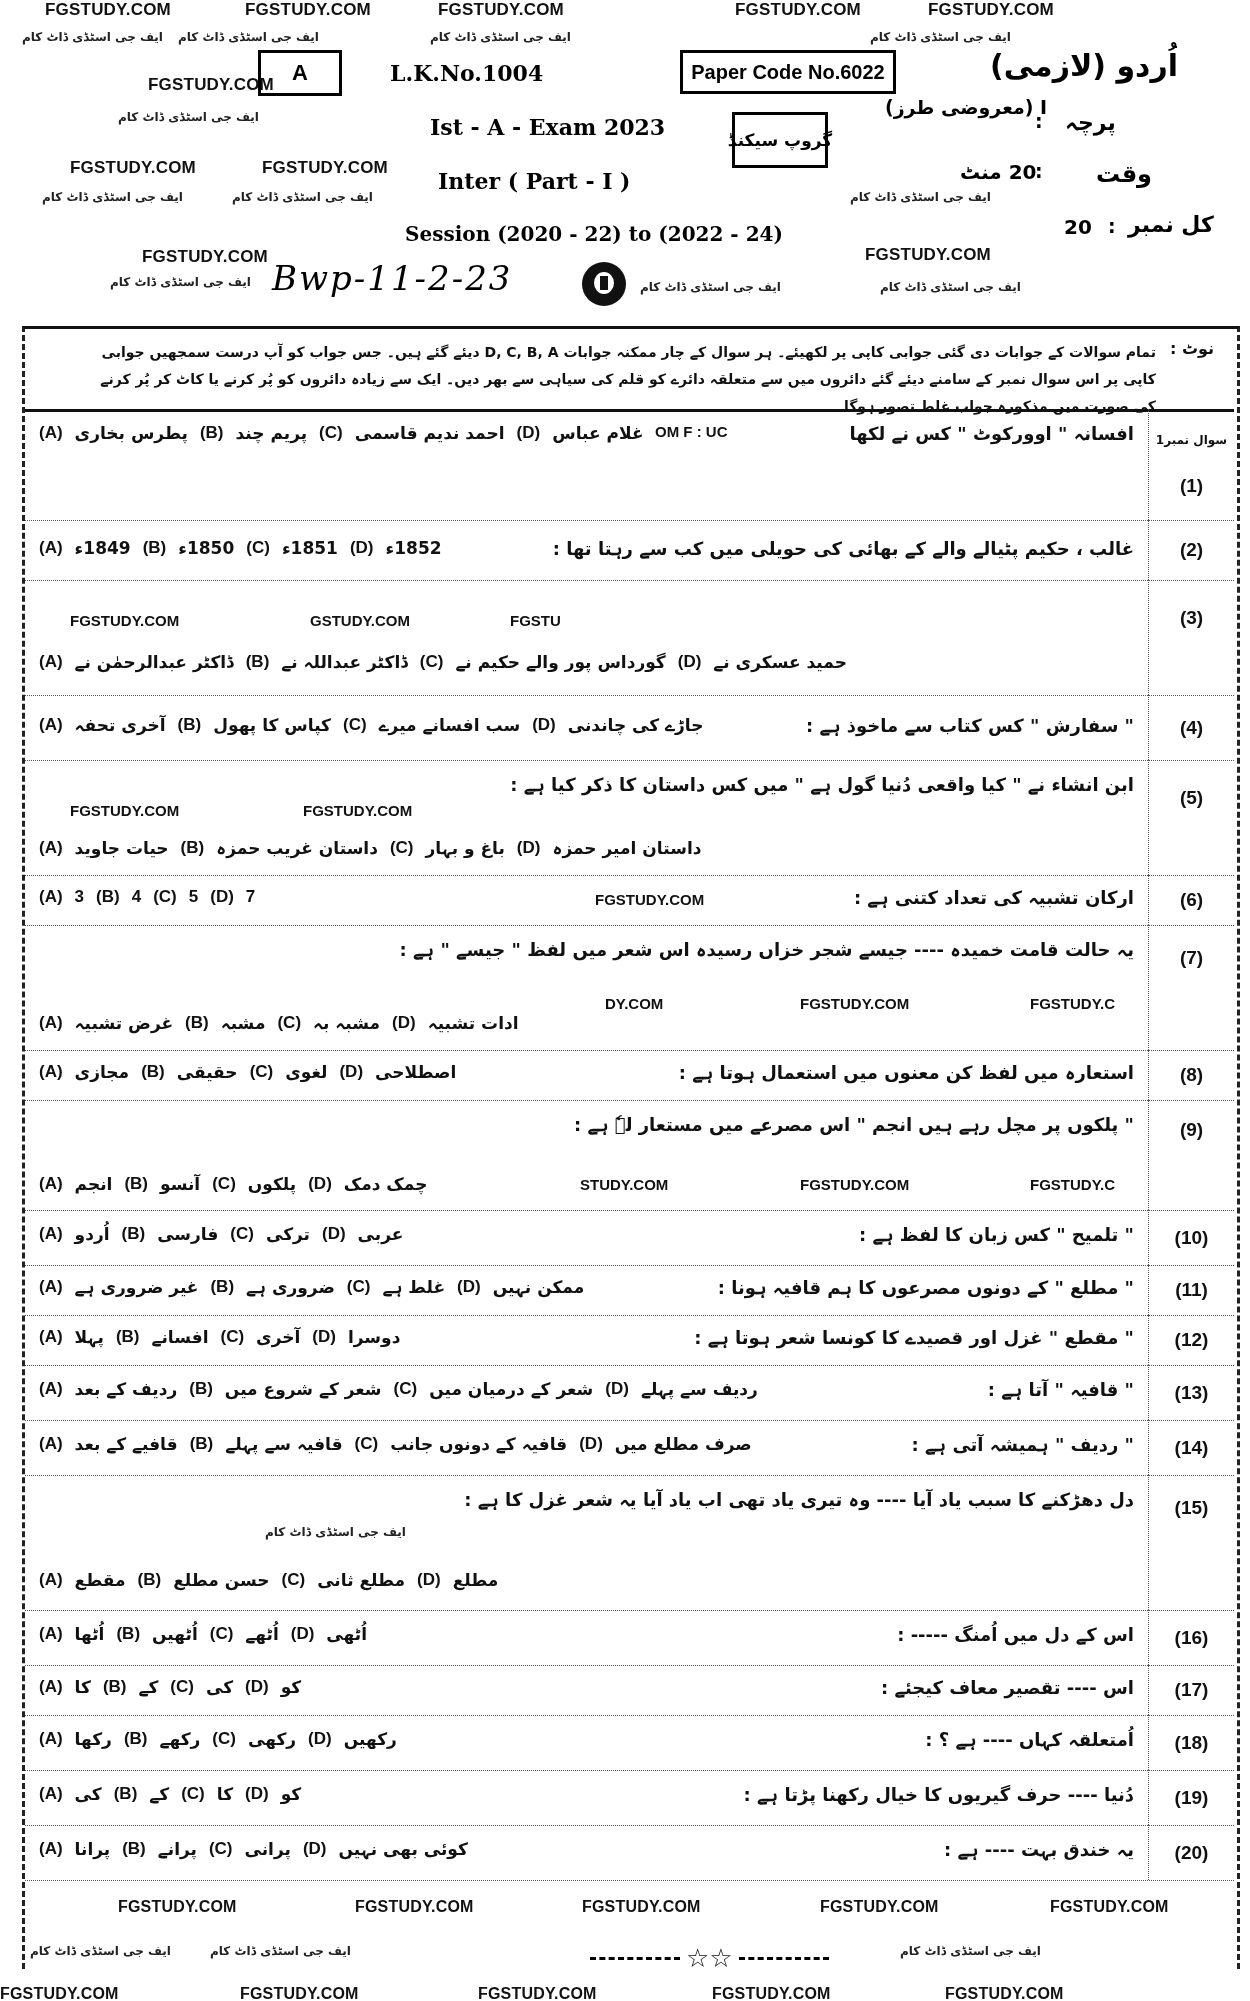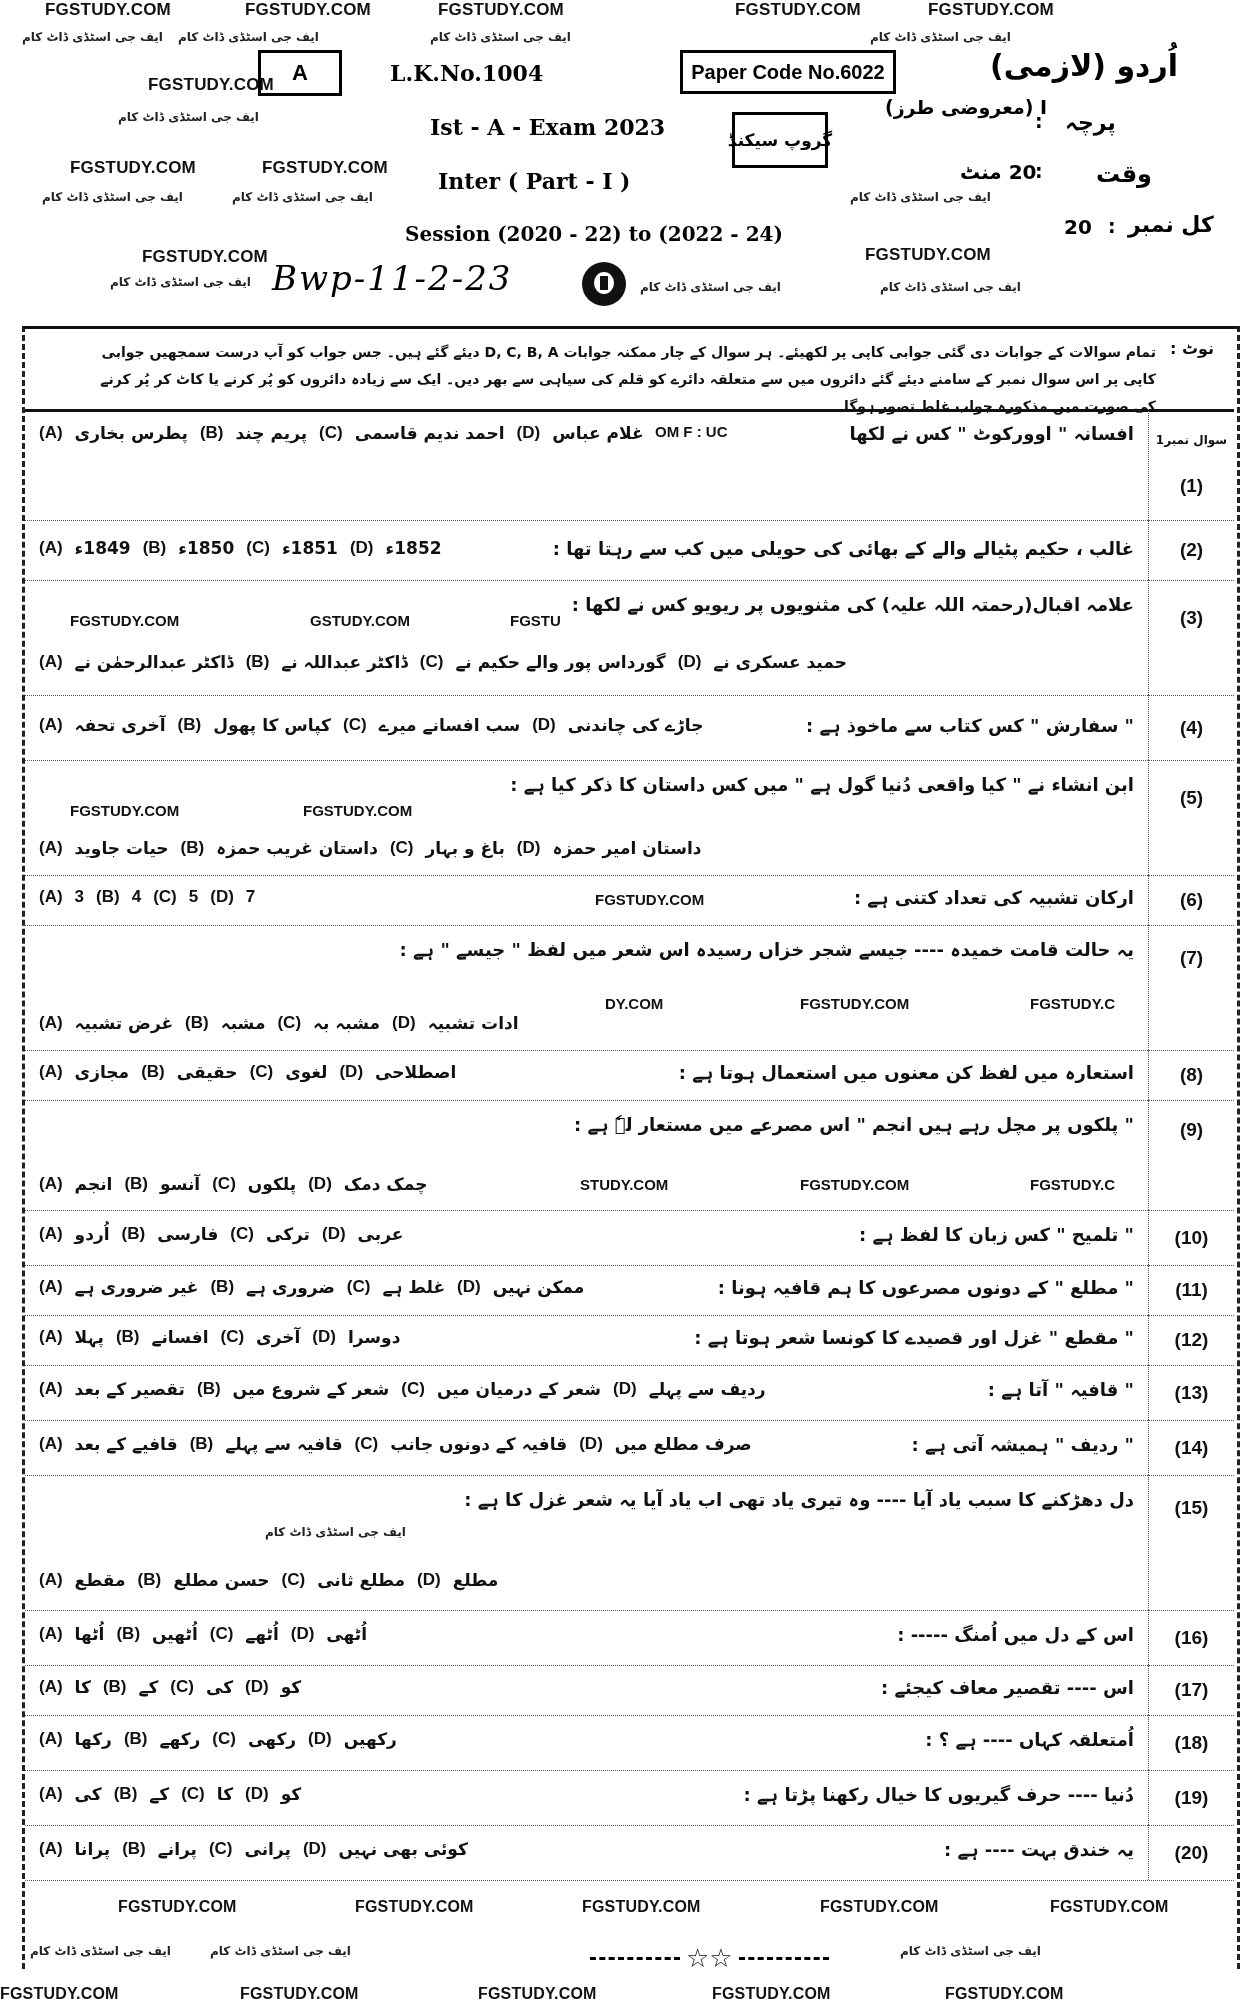--- a/index.html
+++ b/index.html
@@ -144,21 +144,20 @@
         <span class="lab">(D)</span>
         <span class="txt">1852ء</span>
       </div>
   </div>
 </div>
 
 <div class="row" style="top:580px;height:115px">
   <div class="qnum">
       <div class="n" style="margin-bottom:40px">(3)</div>
     </div>
-  <div class="stem" style="top:14px">علامہ اقبال(رحمتہ اللہ علیہ) کی مثنویوں پر ریویو کس نے لکھا :</div>
   <div class="inline-wm" style="left:45px;top:32px">FGSTUDY.COM</div>
   <div class="inline-wm" style="left:285px;top:32px">GSTUDY.COM</div>
   <div class="inline-wm" style="left:485px;top:32px">FGSTU</div>
   <div class="opts" style="top:72px">
     <div class="opt">
         <span class="lab">(A)</span>
         <span class="txt">ڈاکٹر عبدالرحمٰن نے</span>
       </div>
     <div class="opt">
         <span class="lab">(B)</span>
@@ -410,21 +409,21 @@
 </div>
 
 <div class="row" style="top:1365px;height:55px">
   <div class="qnum">
       <div class="n">(13)</div>
     </div>
   <div class="stem" style="top:14px">" قافیہ " آتا ہے :</div>
   <div class="opts" style="top:14px">
     <div class="opt">
         <span class="lab">(A)</span>
-        <span class="txt">تقصیر کے بعد</span>
+        <span class="txt">ردیف کے بعد</span>
       </div>
     <div class="opt">
         <span class="lab">(B)</span>
         <span class="txt">شعر کے شروع میں</span>
       </div>
     <div class="opt">
         <span class="lab">(C)</span>
         <span class="txt">شعر کے درمیان میں</span>
       </div>
     <div class="opt">

